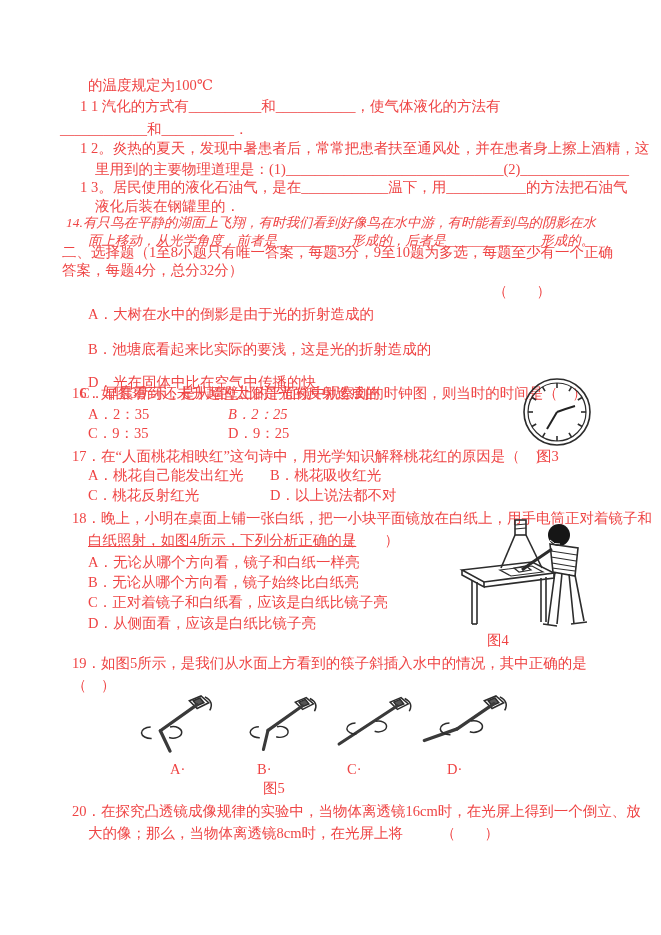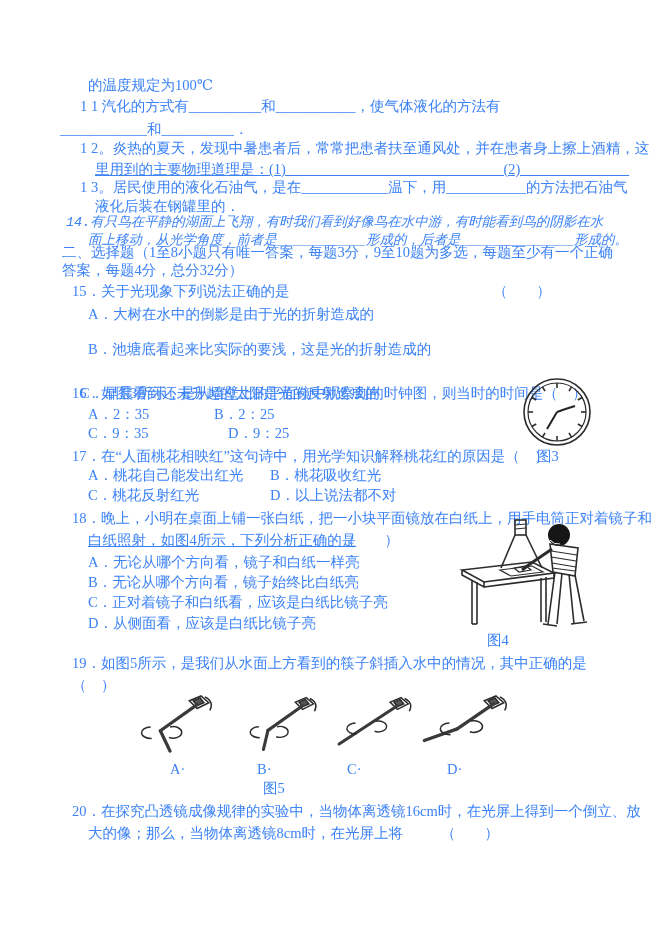--- a/index.html
+++ b/index.html
@@ -10,60 +10,60 @@
     background:#ffffff;
     color:#111;
     font-family:"Liberation Serif","DejaVu Serif",serif;
     overflow:hidden;
   }
   .line{
     position:absolute;
     white-space:pre;
     font-size:14.5px;
     line-height:19px;
-    color:#3b82f6;
+    color:#ef4444;
   }
-  .kai{font-style:italic;font-size:13.5px;font-family:Liberation Mono, monospace;}
+  .kai{font-style:italic;font-size:13.5px;}
   .figlabel{font-size:14.5px;}
   svg{position:absolute;}
   .stick{stroke:#3a3a3a;stroke-width:3.4;stroke-linecap:round;fill:none;}
   .thin{stroke:#2c2c2c;stroke-width:1.2;fill:none;}
   .thin2{stroke:#2c2c2c;stroke-width:1.6;fill:none;}
 </style>
 </head>
 <body>
 
 <div class="page">
 
   <div class="line" style="left:88px;top:76px;">的温度规定为100℃</div>
 
   <div class="line" style="left:80px;top:97px;">1 1 汽化的方式有__________和___________，使气体液化的方法有</div>
   <div class="line" style="left:60px;top:120px;">____________和__________．</div>
 
   <div class="line" style="left:80px;top:139px;">1 2。炎热的夏天，发现中暑患者后，常常把患者扶至通风处，并在患者身上擦上酒精，这</div>
-  <div class="line" style="left:95px;top:160px;text-decoration:underline;">里用到的主要物理道理是：(1)______________________________(2)_______________</div>
+  <div class="line" style="left:95px;top:160px;">里用到的主要物理道理是：(1)______________________________(2)_______________</div>
 
   <div class="line" style="left:80px;top:178px;">1 3。居民使用的液化石油气，是在____________温下，用___________的方法把石油气</div>
   <div class="line" style="left:95px;top:197px;">液化后装在钢罐里的．</div>
 
   <div class="line kai" style="left:66px;top:213px;">14.有只鸟在平静的湖面上飞翔，有时我们看到好像鸟在水中游，有时能看到鸟的阴影在水</div>
   <div class="line kai" style="left:88px;top:231px;text-align:center;">面上移动，从光学角度，前者是___________形成的，后者是______________形成的。</div>
 
   <div class="line" style="left:62px;top:243px;text-align:right;">二、选择题（1至8小题只有唯一答案，每题3分，9至10题为多选，每题至少有一个正确</div>
   <div class="line" style="left:62px;top:261px;">答案，每题4分，总分32分）</div>
 
-  <div class="line" style="left:72px;top:282px;">15．关于光现象下列说法正确的是</div>
   <div class="line" style="left:493px;top:282px;">（　　）</div>
   <div class="line" style="left:88px;top:305px;">A．大树在水中的倒影是由于光的折射造成的</div>
   <div class="line" style="left:88px;top:340px;">B．池塘底看起来比实际的要浅，这是光的折射造成的</div>
   <div class="line" style="left:80px;top:351px;margin-top:33px;">C．早晨看到还未升起的太阳是光的反射造成的</div>
+  <div class="line" style="left:88px;top:373px;">D．光在固体中比在空气中传播的快</div>
 
   <div class="line" style="left:72px;top:384px;">16．如图3所示，是从墙壁上的平面镜中观察到的时钟图，则当时的时间是（　）</div>
   <div class="line" style="left:88px;top:405px;">A．2：35</div>
-  <div class="line" style="left:214px;top:405px;">B．2：25</div>
+  <div class="line" style="left:228px;top:405px;font-style:italic;">B．2：25</div>
   <div class="line" style="left:88px;top:424px;">C．9：35</div>
   <div class="line" style="left:228px;top:424px;">D．9：25</div>
 
   <svg style="left:521px;top:376px;" width="72" height="72" viewBox="0 0 72 72">
     <circle cx="36" cy="36" r="33" class="thin2"></circle>
     <circle cx="36" cy="36" r="29" class="thin"></circle>
     <g class="thin2">
       <line x1="36" y1="7" x2="36" y2="12"></line>
       <line x1="36" y1="60" x2="36" y2="65"></line>
       <line x1="7" y1="36" x2="12" y2="36"></line>

